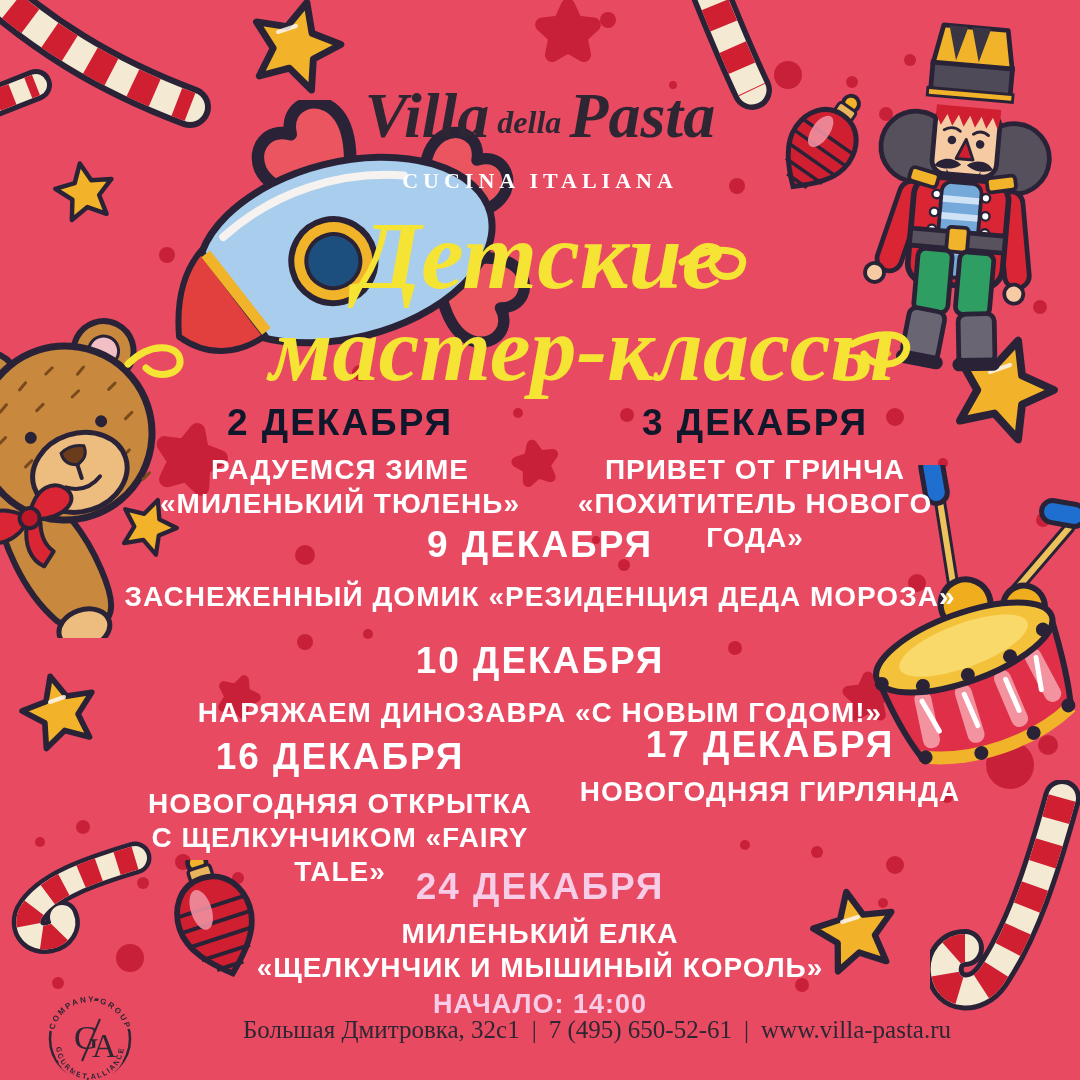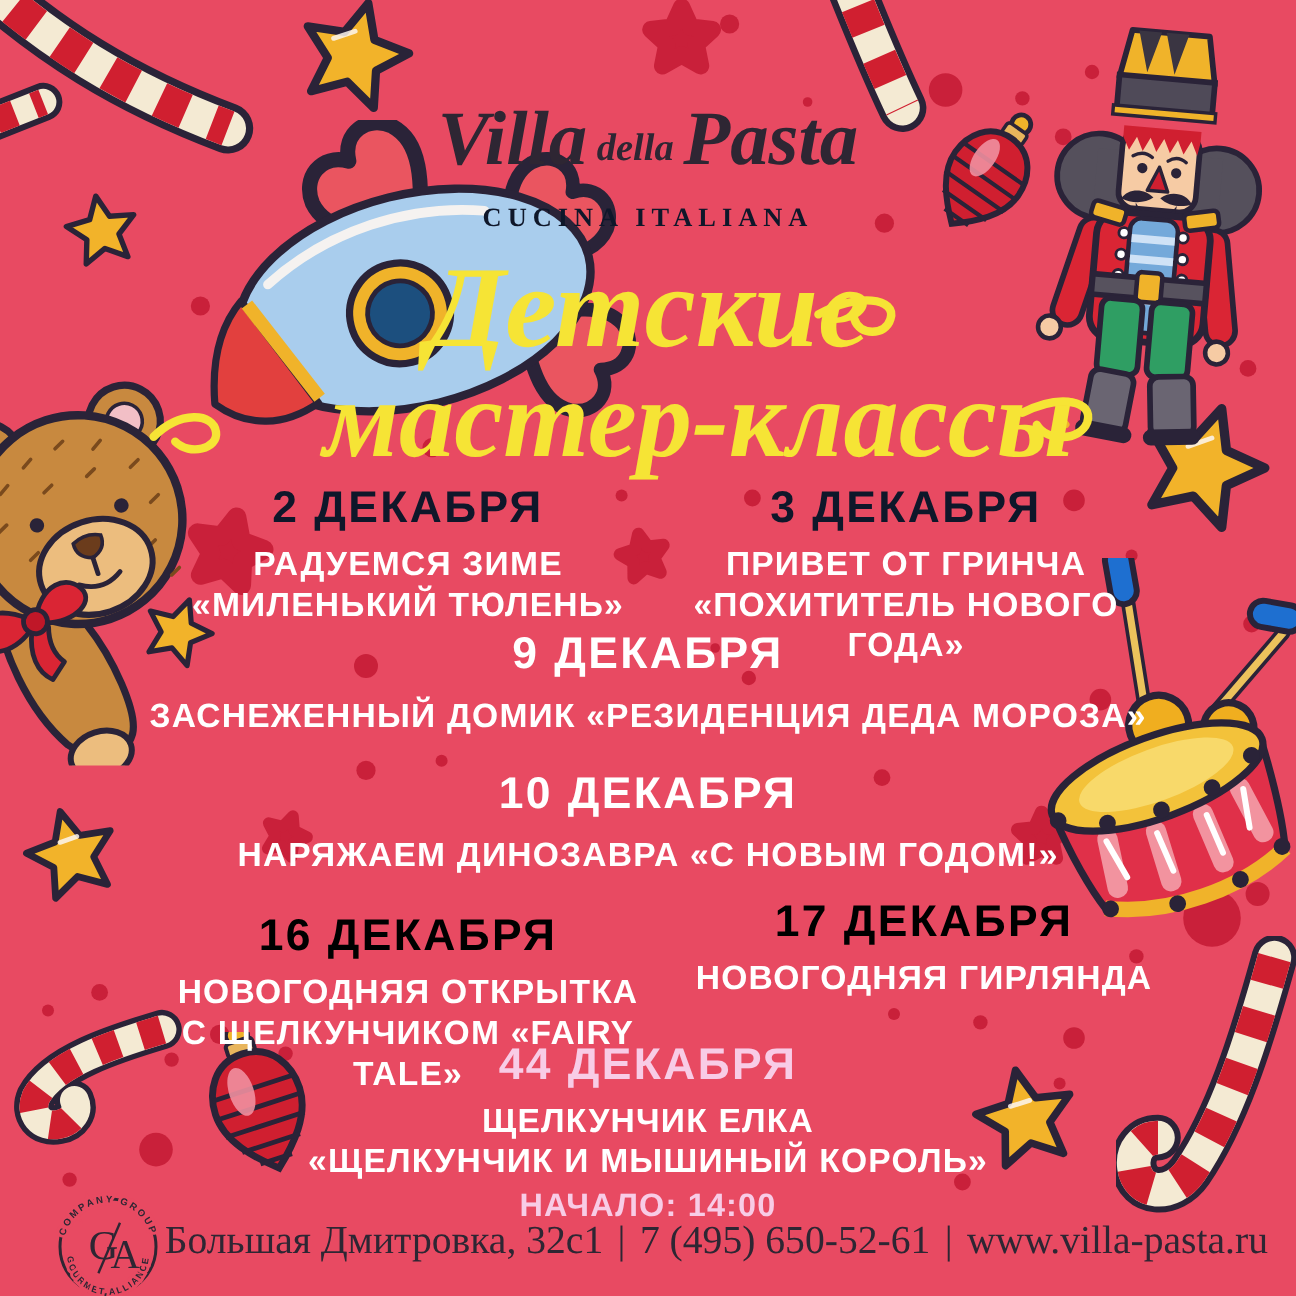--- a/index.html
+++ b/index.html
@@ -4,41 +4,41 @@
 <style>
   html,body{margin:0;padding:0;background:#333;}
   .poster{position:relative;width:1080px;height:1080px;background:#e84a62;overflow:hidden;
           font-family:"Liberation Sans",sans-serif;}
   .poster svg{position:absolute;pointer-events:none;}
   
   .brand{position:absolute;top:84px;left:0;width:100%;text-align:center;color:#2e2633;
          font-family:"Liberation Serif",serif;font-style:italic;font-weight:bold;}
   .brand .big{font-size:64px;line-height:1;text-align:right;}
   .brand .small{font-size:32px;margin:0 8px;position:relative;top:-4px;}
-  .tagline{position:absolute;top:168px;left:0;width:100%;text-align:center;color:#0f172a;
+  .tagline{position:absolute;top:168px;left:0;width:100%;text-align:center;color:#ffffff;
            font-family:"Liberation Serif",serif;font-size:22px;letter-spacing:5px;font-weight:bold;}
   
   .title{position:absolute;left:0;width:100%;text-align:center;color:#f6e435;
          font-family:"Liberation Serif",serif;font-style:italic;font-weight:bold;}
   .title.l1{top:200px;font-size:96px;}
   .title.l2{top:296px;font-size:92px;margin-left:42px;}
   
   .event{position:absolute;text-align:center;}
   .event .date{font-size:37px;font-weight:800;letter-spacing:2px;margin-bottom:9px;}
   .event .line{font-size:28px;font-weight:800;letter-spacing:1px;line-height:1.22;color:#ffffff;}
   .event .note{font-size:27px;font-weight:800;letter-spacing:1px;margin-top:4px;}
-  .c-green{color:#0f172a;} .c-cyan{color:#ffffff;} .c-yellow{color:#000000;margin-top:23px;} .c-pink{color:#f8cce6;}
+  .c-green{color:#0f172a;} .c-cyan{color:#ffffff;} .c-yellow{color:#ffffff;} .c-pink{color:#f8cce6;}
   .e0{left:140px;top:402px;width:400px;} .e1{left:545px;top:402px;width:420px;}
   .e2{left:90px;top:524px;width:900px;} .e2 .date{margin-bottom:14px;}
   .e3{left:140px;top:640px;width:800px;} .e3 .date{margin-bottom:14px;}
   .e4{left:120px;top:736px;width:440px;} .e5{left:558px;top:724px;width:424px;}
   .e6{left:240px;top:866px;width:600px;}
   
   .addr{position:absolute;top:1016px;left:130px;right:16px;text-align:center;color:#2e2633;
-        font-family:"Liberation Serif",serif;font-size:33px;white-space:nowrap;}
+        font-family:"Liberation Serif",serif;font-size:25px;white-space:nowrap;}
   .addr .sep{margin:0 12px;}
 </style>
 </head>
 <body>
 
 <div class="poster">
 
   <svg style="left:0;top:0" width="1080" height="1080" viewBox="0 0 1080 1080">
     <g fill="#c9203a">
       <circle cx="248" cy="206" r="5"></circle>
@@ -347,22 +347,22 @@
   <div class="event e4">
     <div class="date c-yellow">16 ДЕКАБРЯ</div>
     <div class="line">НОВОГОДНЯЯ ОТКРЫТКА</div>
     <div class="line">С ЩЕЛКУНЧИКОМ «FAIRY TALE»</div>
   </div>
   <div class="event e5">
     <div class="date c-yellow">17 ДЕКАБРЯ</div>
     <div class="line">НОВОГОДНЯЯ ГИРЛЯНДА</div>
   </div>
   <div class="event e6">
-    <div class="date c-pink">44 ДЕКАБРЯ</div>
-    <div class="line">ЩЕЛКУНЧИК ЕЛКА</div>
+    <div class="date c-pink">24 ДЕКАБРЯ</div>
+    <div class="line">МИЛЕНЬКИЙ ЕЛКА</div>
     <div class="line">«ЩЕЛКУНЧИК И МЫШИНЫЙ КОРОЛЬ»</div>
     <div class="note c-pink">НАЧАЛО: 14:00</div>
   </div>
 
   <svg style="left:44px;top:993px" width="92" height="92" viewBox="0 0 92 92">
     <defs>
       <path id="arcTop" d="M 9,46 A 37,37 0 0 1 83,46"></path>
       <path id="arcBot" d="M 12,52 A 34,34 0 0 0 80,52"></path>
     </defs>
     <circle cx="46" cy="46" r="40" fill="none" stroke="#2e2633" stroke-width="2.5"></circle>

